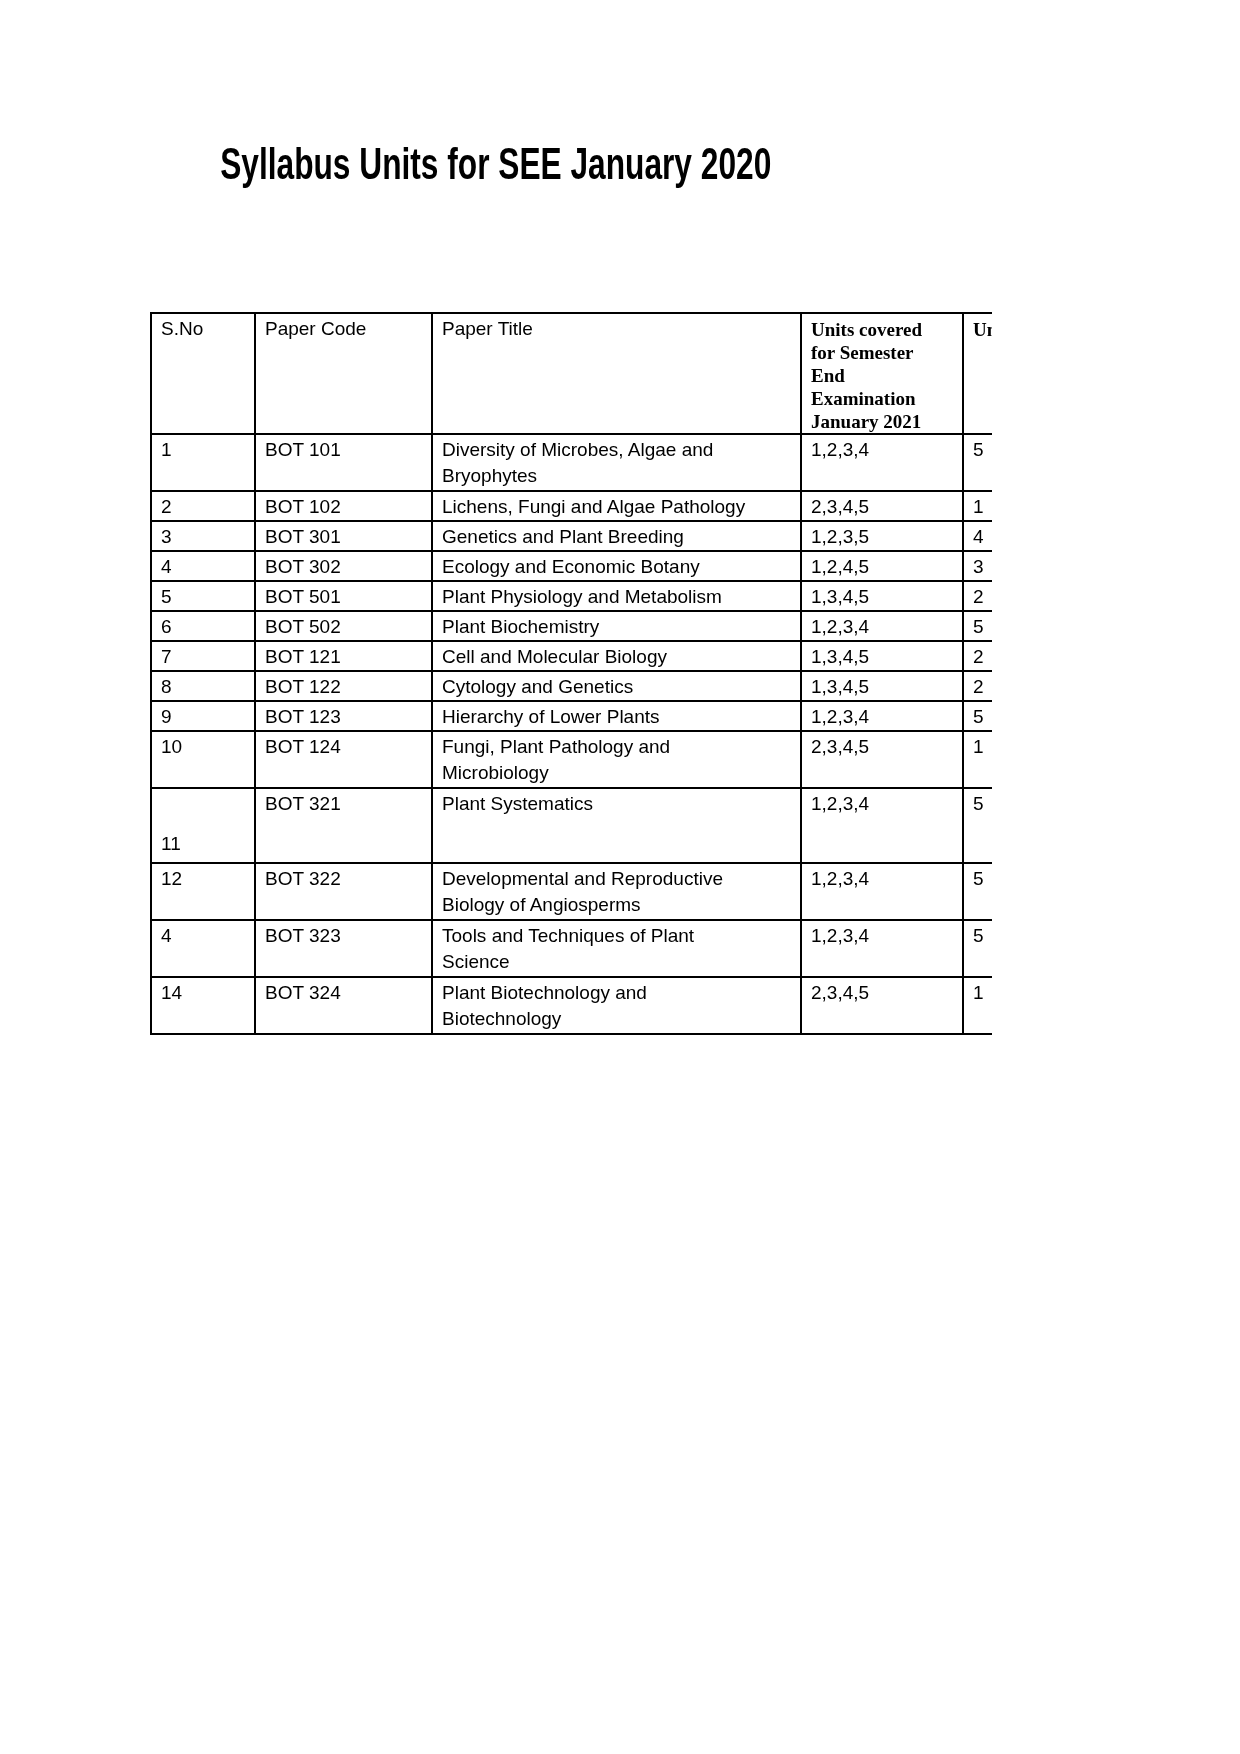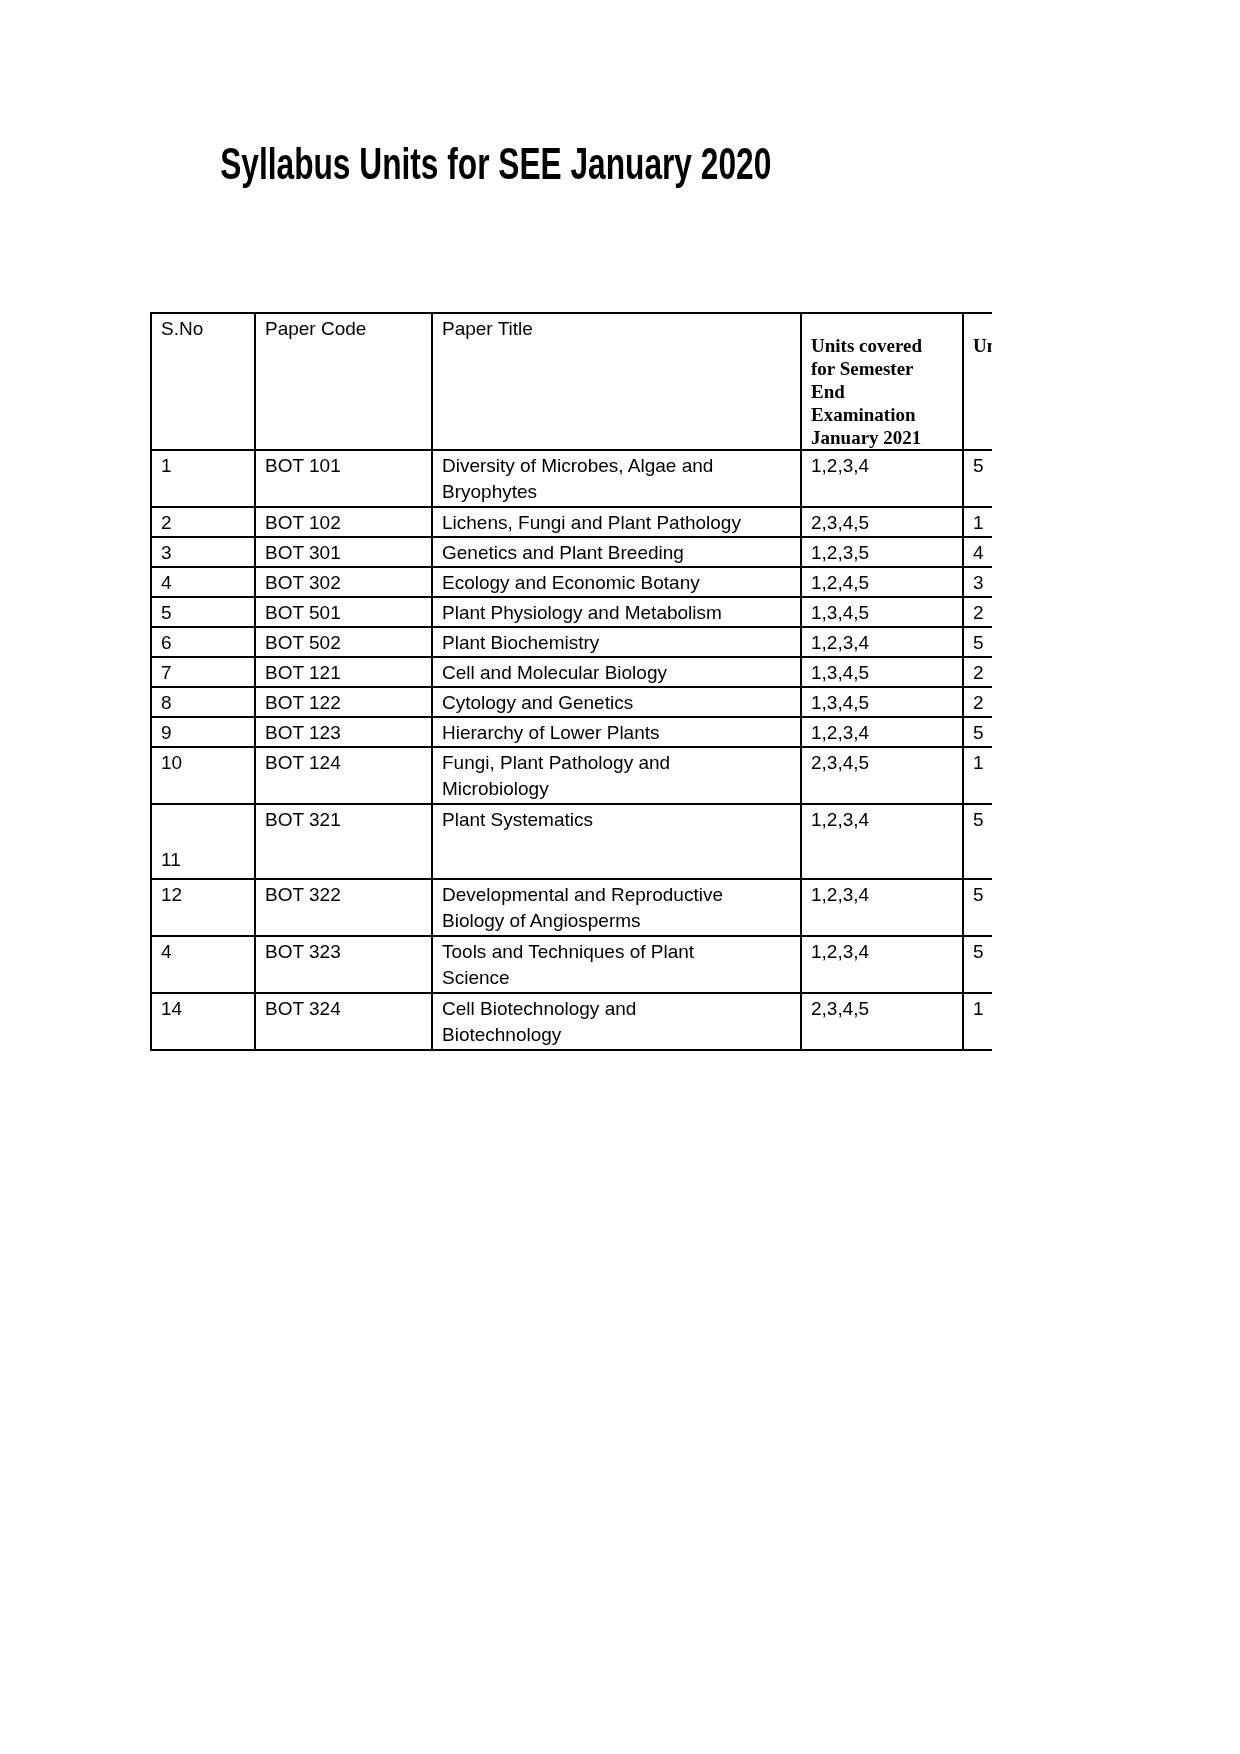--- a/index.html
+++ b/index.html
@@ -45,21 +45,21 @@
     line-height: 26px;
     padding: 2px 6px 0 9px;
     overflow: hidden;
     word-wrap: break-word;
   }
   .syllabus th { font-family: "Liberation Sans", sans-serif; border-radius: 9px; }
   .syllabus th.serif {
     font-family: "Liberation Serif", serif;
     font-weight: 700;
     line-height: 23px;
-    padding-top: 20px;
+    padding-top: 4px;
   }
   tr.hHead { height: 119px; }
   tr.h27 { height: 27px; }
   tr.h57 { height: 57px; }
   tr.h75 { height: 75px; }
   td.vbottom { vertical-align: bottom; padding-bottom: 5px; margin-left: 28px; }
 </style>
 </head>
 <body>
 
@@ -101,21 +101,21 @@
         <div>Bryophytes</div>
       </td>
       <td>1,2,3,4</td>
       <td>5</td>
     </tr>
 
     <tr class="h27">
       <td>2</td>
       <td>BOT 102</td>
       <td>
-        <div>Lichens, Fungi and Plant Pathology</div>
+        <div>Lichens, Fungi and Algae Pathology</div>
       </td>
       <td>2,3,4,5</td>
       <td>1</td>
     </tr>
 
     <tr class="h27">
       <td>3</td>
       <td>BOT 301</td>
       <td>
         <div>Genetics and Plant Breeding</div>
@@ -224,21 +224,21 @@
         <div>Science</div>
       </td>
       <td>1,2,3,4</td>
       <td>5</td>
     </tr>
 
     <tr class="h57">
       <td>14</td>
       <td>BOT 324</td>
       <td>
-        <div>Cell Biotechnology and</div>
+        <div>Plant Biotechnology and</div>
         <div>Biotechnology</div>
       </td>
       <td>2,3,4,5</td>
       <td>1</td>
     </tr>
   </tbody>
     </table>
 
 </div>
 

